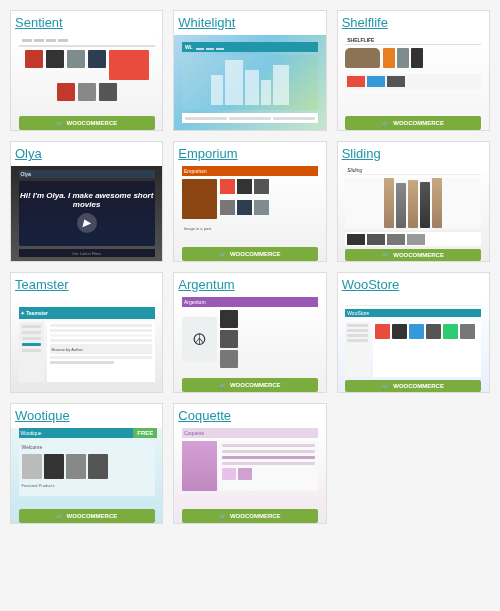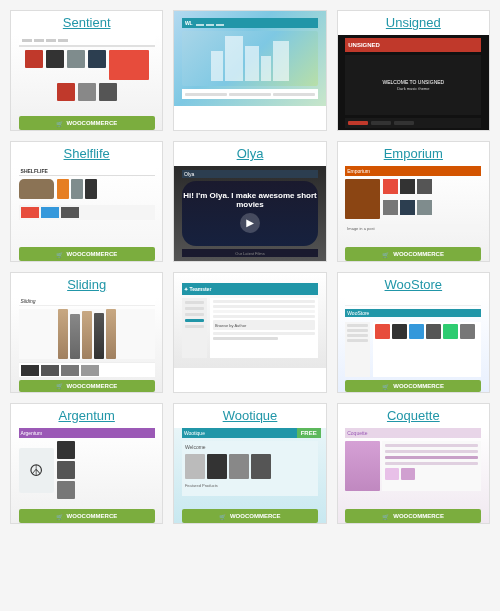--- a/index.html
+++ b/index.html
@@ -13,21 +13,20 @@
       display: grid;
       grid-template-columns: repeat(3, 1fr);
       gap: 10px;
       padding: 10px;
     }
     .theme-item {
       display: flex;
       flex-direction: column;
       background: #fff;
       border: 1px solid #ddd;
-      align-items: center;
     }
     .theme-title {
       font-size: 13px;
       color: #2196a8;
       text-decoration: underline;
       cursor: pointer;
       padding: 2px 0 3px 0;
       display: block;
     }
     .theme-preview {
@@ -90,21 +89,21 @@
 
     
     .slf-header { width: 90%; height: 10px; background: #fff; border-bottom: 1px solid #ddd; display: flex; align-items: center; padding: 0 2px; gap: 1px; }
     .slf-logo { font-size: 5px; color: #333; font-weight: bold; }
     .slf-body { width: 90%; display: flex; gap: 3px; align-items: center; }
     .slf-shoe { width: 35px; height: 20px; background: #8b7355; border-radius: 5px 5px 2px 2px; }
     .slf-clothes { display: flex; gap: 2px; }
     .clf { width: 12px; height: 20px; background: #e67e22; border-radius: 1px; }
 
     
-    .olya-body { width: 90%; height: 65px; background: linear-gradient(to bottom, #1a1a2e 0%, #16213e 100%); display: flex; align-items: center; justify-content: center; border-radius: 14px; position: relative; }
+    .olya-body { width: 90%; height: 65px; background: linear-gradient(to bottom, #1a1a2e 0%, #16213e 100%); display: flex; align-items: center; justify-content: center; border-radius: 2px; position: relative; font-style: italic; }
     .olya-play { width: 20px; height: 20px; background: rgba(255,255,255,0.2); border-radius: 50%; display: flex; align-items: center; justify-content: center; color: #fff; font-size: 10px; }
 
     
     .sld-header { width: 90%; height: 10px; background: #fff; border-bottom: 1px solid #eee; display: flex; align-items: center; padding: 0 2px; }
     .sld-logo { font-size: 5px; color: #333; font-style: italic; }
     .sld-models { width: 90%; height: 50px; background: #f9f9f9; display: flex; align-items: flex-end; justify-content: center; gap: 2px; }
     .model-fig { width: 12px; height: 45px; background: linear-gradient(to bottom, #c8a882 20%, #d4b896 100%); border-radius: 1px; }
 
     
     .emp-header { width: 90%; height: 10px; background: #d35400; display: flex; align-items: center; padding: 0 2px; }
@@ -192,20 +191,23 @@
         </div>
         <div class="woo-bar">
           <span class="cart-icon">🛒</span>
           <span>WOOCOMMERCE</span>
         </div>
       </div>
     </div>
   </div>
 
   <div class="theme-item">
+    <div class="theme-title-wrap">
+      <a class="theme-title">Whitelight</a>
+    </div>
     <div class="theme-preview preview-whitelight">
       <div class="preview-inner">
         <div class="wl-header">
           <span class="wl-logo">WL</span>
           <span class="wl-nav"><span></span><span></span><span></span></span>
         </div>
         <div class="wl-scene">
           <div class="wl-buildings">
             <div class="wl-b" style="width:12px;height:30px;"></div>
             <div class="wl-b" style="width:18px;height:45px;"></div>
@@ -216,40 +218,20 @@
         </div>
         <div style="width:90%;height:10px;background:#fff;display:flex;align-items:center;gap:2px;padding:0 3px;">
           <div style="height:3px;background:#ddd;flex:1;border-radius:1px;"></div>
           <div style="height:3px;background:#ddd;flex:1;border-radius:1px;"></div>
           <div style="height:3px;background:#ddd;flex:1;border-radius:1px;"></div>
         </div>
       </div>
     </div>
   </div>
 
-  <div class="theme-item">
-    <div class="theme-title-wrap">
-      <a class="theme-title">Unsigned</a>
-    </div>
-    <div class="theme-preview preview-unsigned">
-      <div class="preview-inner" style="background:#111;">
-        <div class="uns-header">
-          <span class="uns-logo">UNSIGNED</span>
-        </div>
-        <div class="uns-body">
-          <div class="uns-text">WELCOME TO UNSIGNED<br><span style="font-size:4px;color:#ccc;">Dark music theme</span></div>
-        </div>
-        <div style="width:90%;height:10px;background:#1a1a1a;display:flex;gap:3px;padding:0 3px;align-items:center;">
-          <div style="width:20px;height:4px;background:#c0392b;border-radius:1px;"></div>
-          <div style="width:20px;height:4px;background:#333;border-radius:1px;"></div>
-          <div style="width:20px;height:4px;background:#333;border-radius:1px;"></div>
-        </div>
-      </div>
-    </div>
-  </div>
 
   <div class="theme-item">
     <div class="theme-title-wrap">
       <a class="theme-title">Shelflife</a>
     </div>
     <div class="theme-preview preview-shelflife">
       <div class="preview-inner">
         <div class="slf-header">
           <span class="slf-logo">SHELFLIFE</span>
         </div>
@@ -351,20 +333,23 @@
         </div>
         <div class="woo-bar">
           <span class="cart-icon">🛒</span>
           <span>WOOCOMMERCE</span>
         </div>
       </div>
     </div>
   </div>
 
   <div class="theme-item">
+    <div class="theme-title-wrap">
+      <a class="theme-title">Teamster</a>
+    </div>
     <div class="theme-preview preview-teamster">
       <div class="preview-inner">
         <div class="tm-header">
           <span class="tm-logo">✦ Teamster</span>
         </div>
         <div class="tm-body">
           <div class="tm-sidebar">
             <div class="tm-line"></div>
             <div class="tm-line"></div>
             <div class="tm-line"></div>
@@ -382,20 +367,47 @@
             <div style="height:3px;background:#eee;margin:2px 3px;border-radius:1px;"></div>
             <div style="height:3px;background:#ddd;margin:2px 3px;border-radius:1px;width:60%;"></div>
           </div>
         </div>
       </div>
     </div>
   </div>
 
   <div class="theme-item">
     <div class="theme-title-wrap">
+      <a class="theme-title">Argentum</a>
+    </div>
+    <div class="theme-preview preview-argentum">
+      <div class="preview-inner">
+        <div class="arg-header">
+          <span class="arg-logo">Argentum</span>
+        </div>
+        <div class="arg-body">
+          <div class="arg-shirt">
+            <span class="arg-peace">☮</span>
+          </div>
+          <div class="arg-products">
+            <div class="arg-p" style="background:#333;"></div>
+            <div class="arg-p" style="background:#555;"></div>
+            <div class="arg-p" style="background:#777;"></div>
+          </div>
+        </div>
+        <div class="woo-bar">
+          <span class="cart-icon">🛒</span>
+          <span>WOOCOMMERCE</span>
+        </div>
+      </div>
+    </div>
+  </div>
+
+  <div class="theme-item">
+    <div class="theme-title-wrap">
       <a class="theme-title">WooStore</a>
     </div>
     <div class="theme-preview preview-woostore">
       <div class="preview-inner">
         <div class="ws-header"></div>
         <div style="width:90%;height:10px;background:#2196a8;display:flex;align-items:center;padding:0 2px;margin-bottom:2px;">
           <span style="color:#fff;font-size:5px;">WooStore</span>
         </div>
         <div class="ws-body">
           <div class="ws-sidebar">
@@ -404,47 +416,20 @@
             <div style="height:3px;background:#ddd;margin:2px;border-radius:1px;"></div>
             <div style="height:3px;background:#ddd;margin:2px;border-radius:1px;"></div>
           </div>
           <div class="ws-main">
             <div class="ws-product red"></div>
             <div class="ws-product" style="background:#333;"></div>
             <div class="ws-product blue"></div>
             <div class="ws-product" style="background:#555;"></div>
             <div class="ws-product green"></div>
             <div class="ws-product" style="background:#777;"></div>
-          </div>
-        </div>
-        <div class="woo-bar">
-          <span class="cart-icon">🛒</span>
-          <span>WOOCOMMERCE</span>
-        </div>
-      </div>
-    </div>
-  </div>
-
-  <div class="theme-item">
-    <div class="theme-title-wrap">
-      <a class="theme-title">Argentum</a>
-    </div>
-    <div class="theme-preview preview-argentum">
-      <div class="preview-inner">
-        <div class="arg-header">
-          <span class="arg-logo">Argentum</span>
-        </div>
-        <div class="arg-body">
-          <div class="arg-shirt">
-            <span class="arg-peace">☮</span>
-          </div>
-          <div class="arg-products">
-            <div class="arg-p" style="background:#333;"></div>
-            <div class="arg-p" style="background:#555;"></div>
-            <div class="arg-p" style="background:#777;"></div>
           </div>
         </div>
         <div class="woo-bar">
           <span class="cart-icon">🛒</span>
           <span>WOOCOMMERCE</span>
         </div>
       </div>
     </div>
   </div>
 

